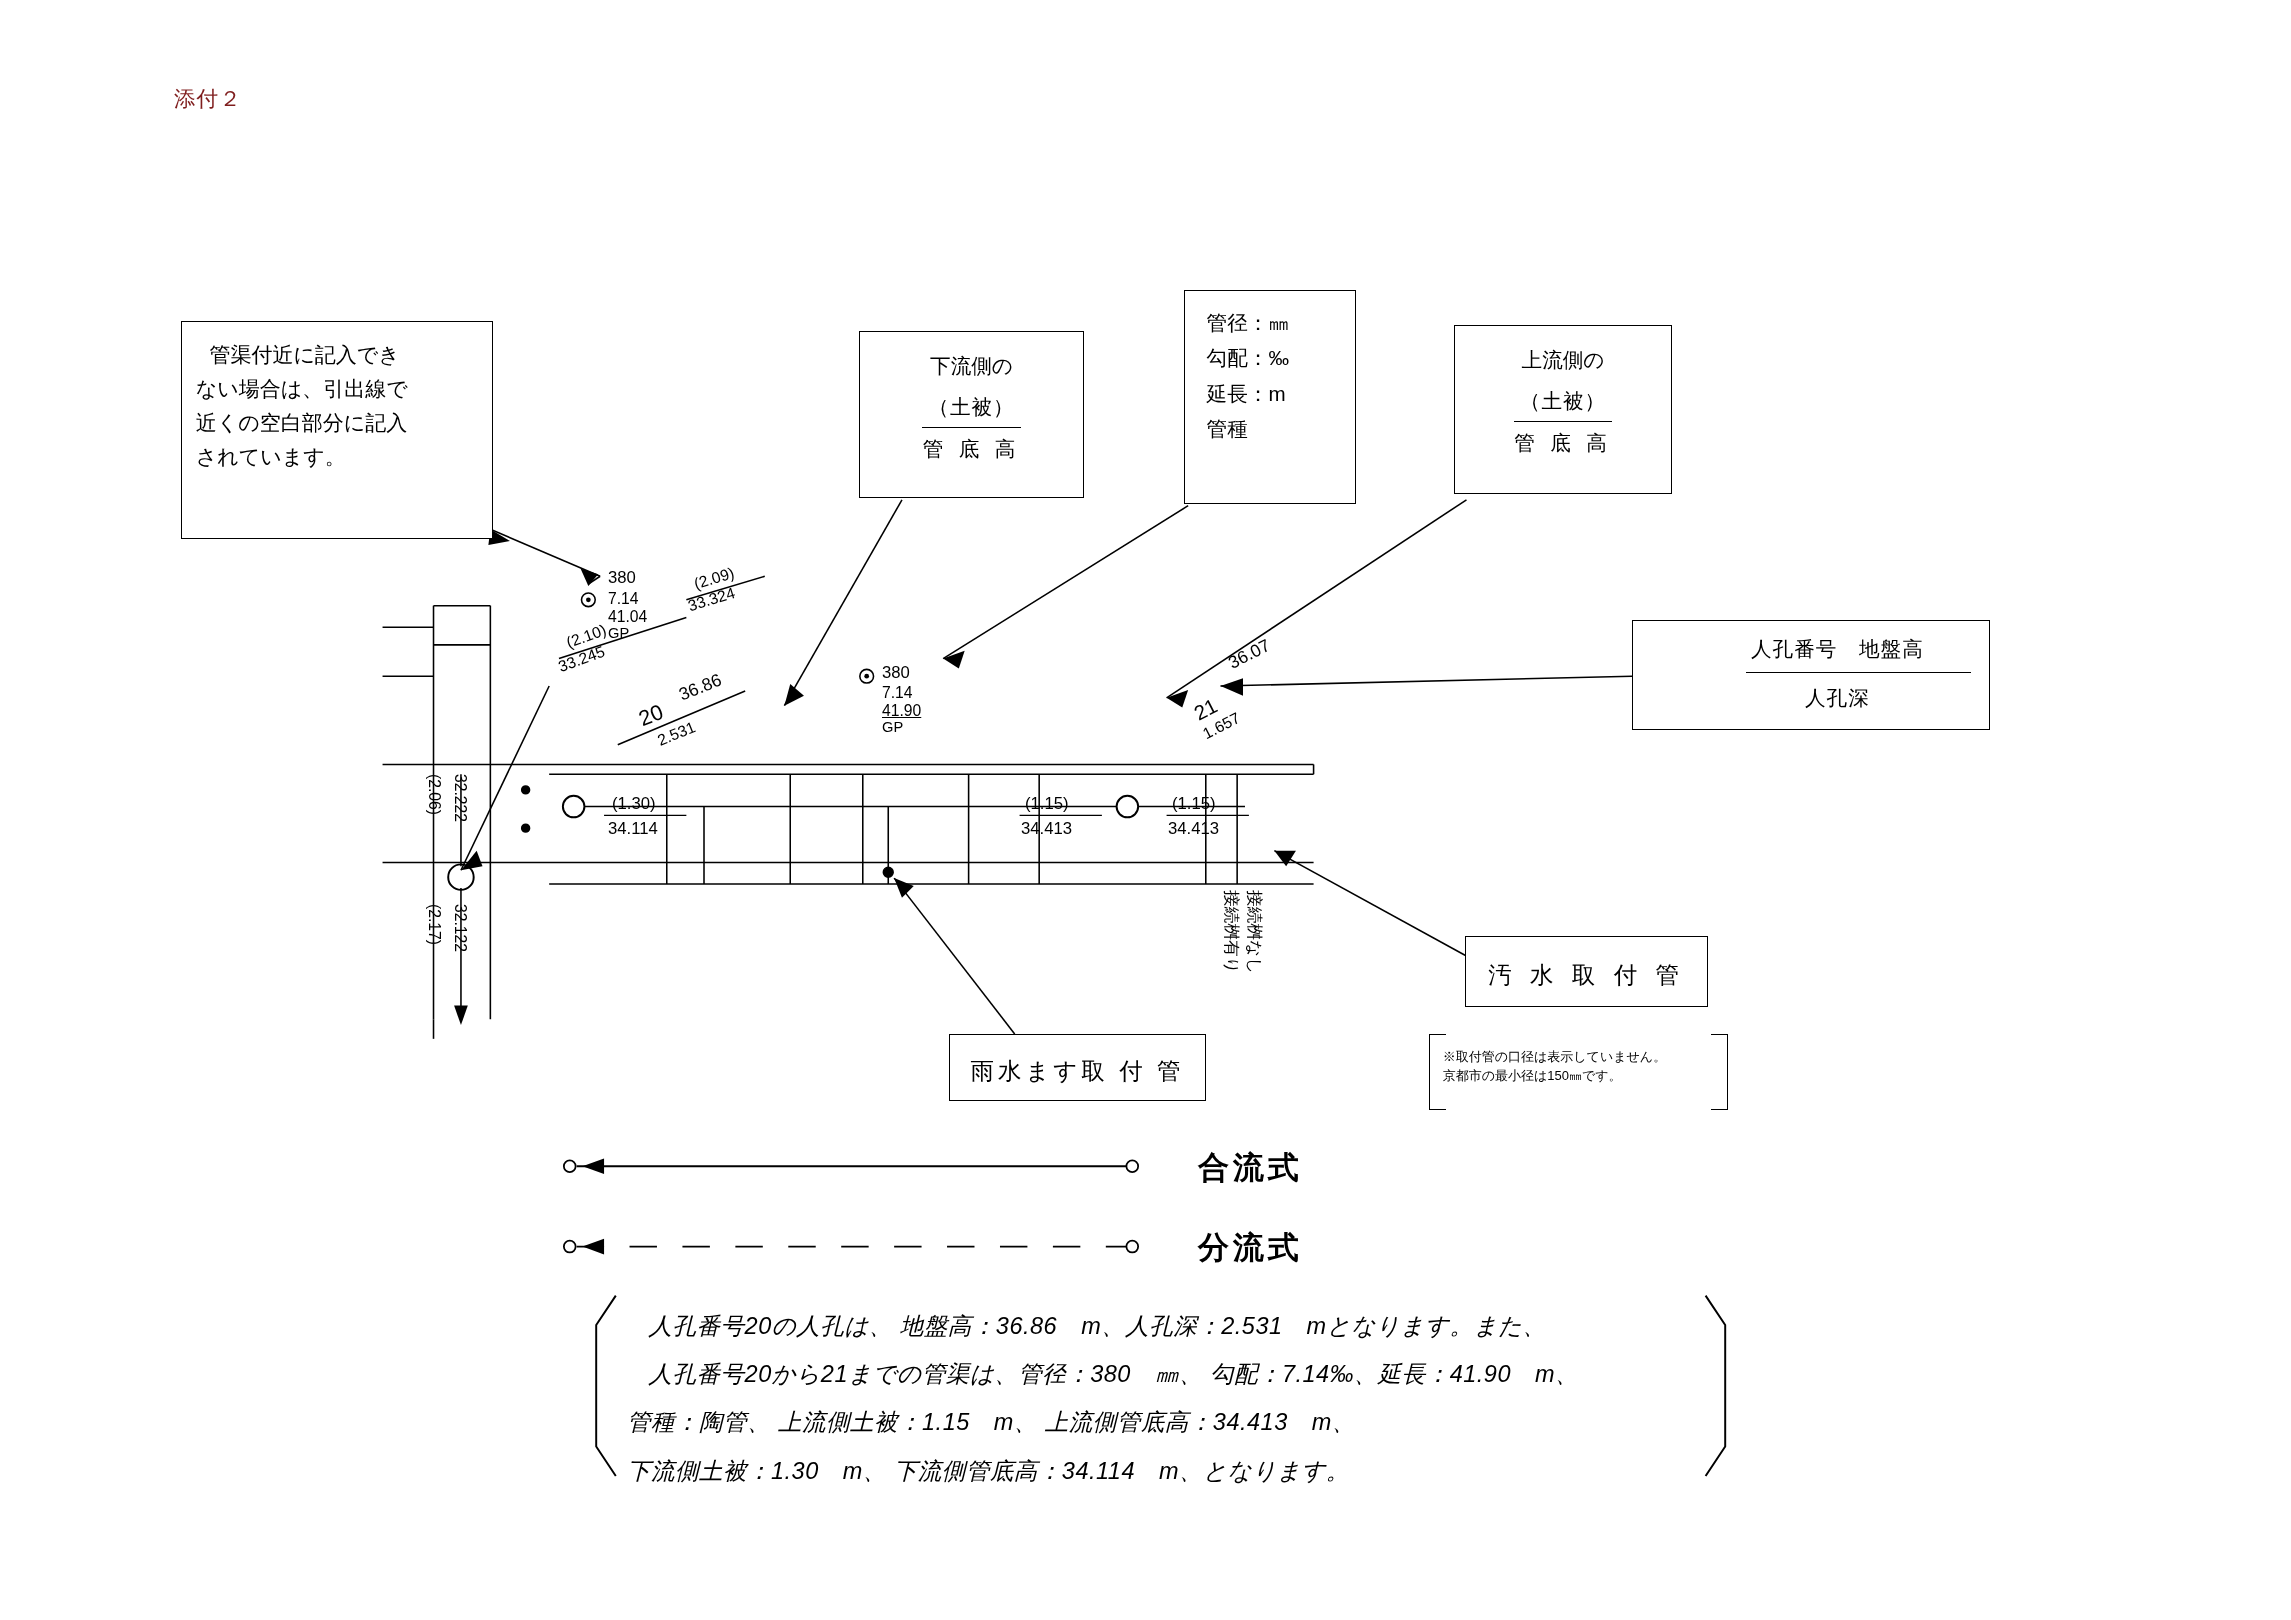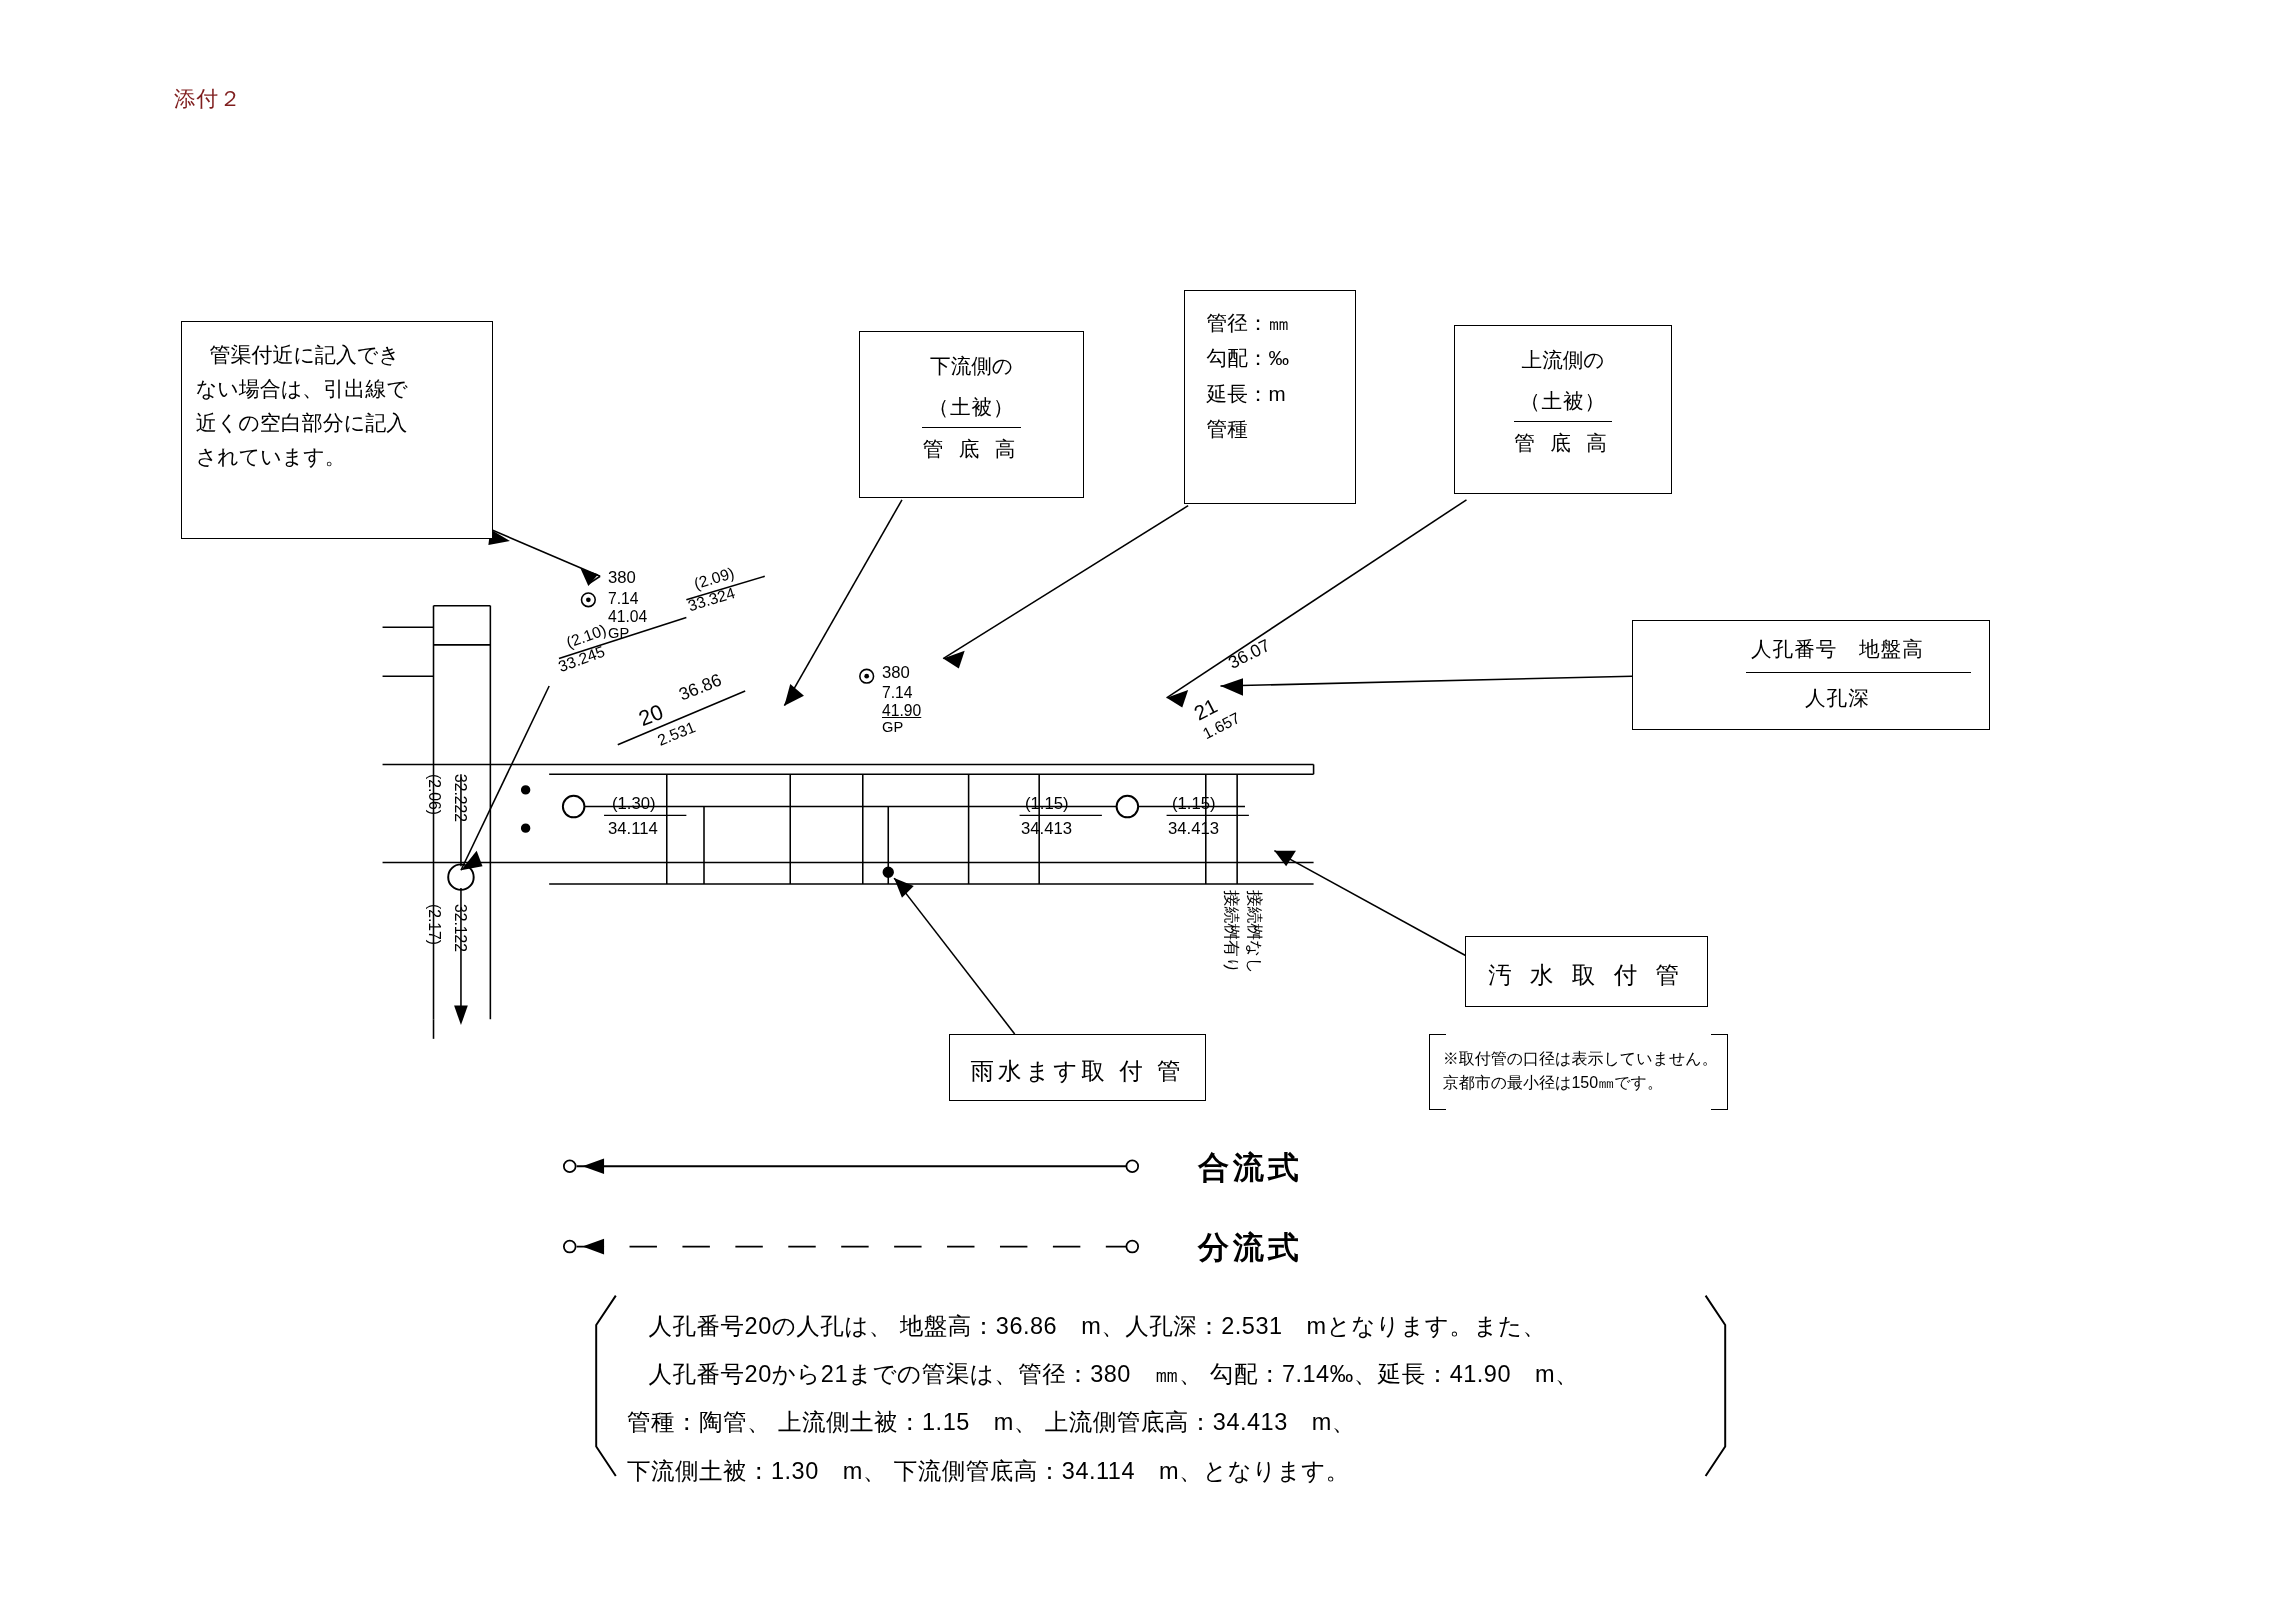--- a/index.html
+++ b/index.html
@@ -124,21 +124,21 @@
     left: 949px; top: 1034px;
     width: 257px; height: 67px;
     text-align: center;
     font-size: 23.5px;
     letter-spacing: 3.9px;
     padding-top: 17.6px;
   }
   .note-small {
     left: 1429px; top: 1037px;
     width: 296px; height: 71px;
-    font-size: 16px;
+    font-size: 13px;
     line-height: 1.5;
     padding: 9.8px 7.8px 0 13.7px;
     border: none;
   }
   .brk-l, .brk-r {
     position: absolute;
     top: 1034px;
     width: 15.7px; height: 74px;
     border-top: 1.4px solid #000;
     border-bottom: 1.4px solid #000;
@@ -151,20 +151,21 @@
     font-weight: bold;
     letter-spacing: 3.9px;
     font-family: "Liberation Serif", serif;
   }
   .summary {
     left: 627px; top: 1302px;
     width: 1078px;
     font-size: 23.5px;
     line-height: 2.05;
     letter-spacing: 0.5px;
+    font-style: italic;
   }
   .tiny { font-size: 14.7px; }
   .t11 { font-size: 15.7px; }
   .t12 { font-size: 16.7px; }
   .t13 { font-size: 17.6px; }
   .label-rot {
     transform-origin: left top;
   }
   svg { position: absolute; left: 0; top: 0; }
   .sum-line { white-space: pre; }

